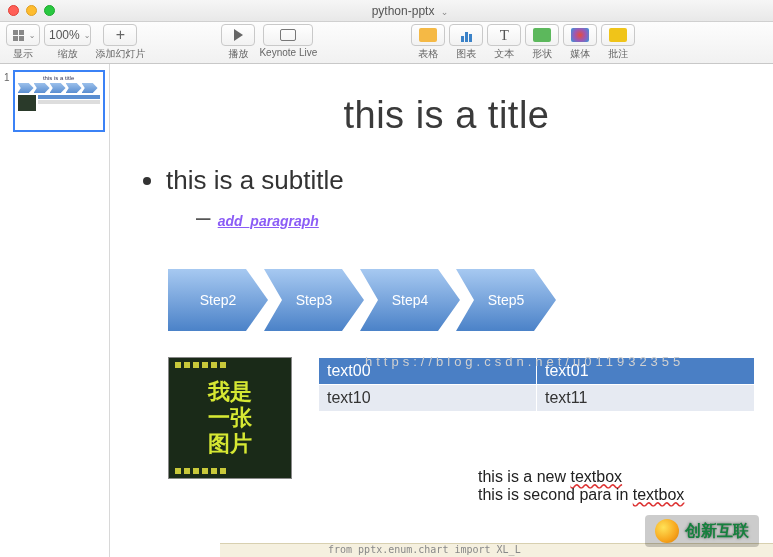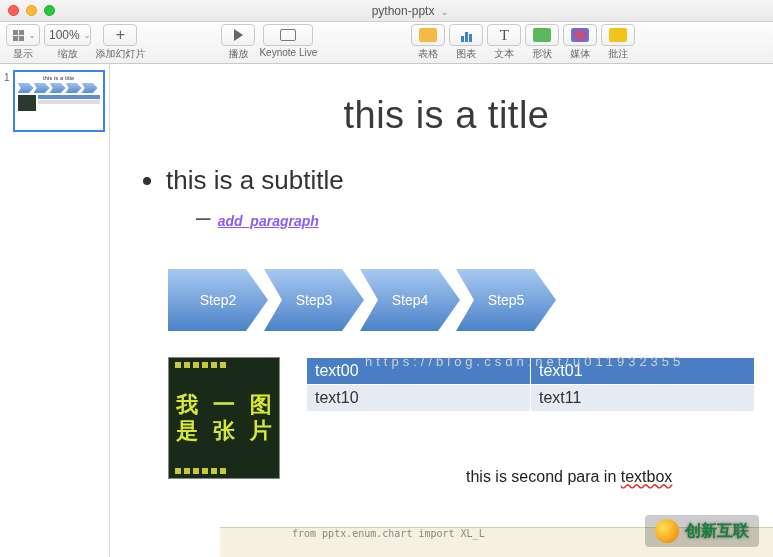--- a/index.html
+++ b/index.html
@@ -53,40 +53,40 @@
   .sublist li span{ font-size:14px; font-weight:bold; font-style:italic; text-decoration:underline; color:#8b5cf6;}
 
   
   .chevrons { display:flex; margin:36px 0 0 30px; }
   .chev-step { position:relative; width:100px; height:62px; background:linear-gradient(#a7c9f1,#4b82c8); clip-path: polygon(0 0,78% 0,100% 50%,78% 100%,0 100%,18% 50%); display:flex; align-items:center; justify-content:center; color:#fff; font-size:14px; margin-right:-4px;}
   .chev-step:first-child{ clip-path: polygon(0 0,78% 0,100% 50%,78% 100%,0 100%);}
   .watermark { position:absolute; left:255px; top:290px; color:#d0d0d0; font-size:13px; letter-spacing:4px; pointer-events:none;}
 
   
   .lower { display:flex; margin:26px 0 0 30px; gap:26px; align-items:flex-start;}
-  .pic { width:112px; height:122px; background:#1a2a18; border:1px solid #888; display:flex; flex-direction:row; align-items:center; justify-content:center; position:relative;}
+  .pic { width:124px; height:122px; background:#1a2a18; border:1px solid #888; display:flex; flex-direction:column; align-items:center; justify-content:center; position:relative;}
   .pic .band{ position:absolute; top:4px; left:6px; right:6px; height:6px; display:flex; gap:3px;}
   .pic .band span{ width:6px;height:6px;background:#c8c83a;}
   .pic .band2{ top:auto; bottom:4px;}
   .pic .cn { color:#d6e833; font-size:22px; font-weight:bold; line-height:26px; text-align:center;}
 
   .right-col { flex:1; display:flex; flex-direction:column;}
   .tbl { border-collapse:collapse; width:100%;}
   .tbl td{ border:1px solid #fff; padding:4px 8px; font-size:16px;}
   .tbl .hdr td{ background:#4a7fc5; color:#fff;}
   .tbl .row td{ background:#e6eaf2; color:#333;}
 
   .textbox { margin-top:56px; margin-left:160px; font-size:16px; color:#222;}
   .red-u { text-decoration: underline wavy #d33; text-decoration-skip-ink:none;}
 
   
   .wm-logo { position:absolute; right:14px; bottom:10px; display:flex; align-items:center; gap:6px; color:#15803d; font-size:16px; font-weight:bold; background:rgba(0,0,0,0.2); padding:4px 10px; border-radius:4px; text-shadow:0 0 3px rgba(0,0,0,0.5);}
   .wm-logo .disc{ width:24px;height:24px;border-radius:50%;background:radial-gradient(circle at 35% 35%, #ffe257, #f7a51c 60%, #d37a0a);}
 
-  .bottom-strip { position:absolute; bottom:0; left:110px; right:0; height:30px; background:#f5f0df; border-top:1px solid #d8d0b0; font-family:monospace; font-size:10px; color:#888; padding-left:72px; white-space:nowrap; overflow:hidden;}
+  .bottom-strip { position:absolute; bottom:0; left:110px; right:0; height:14px; background:#f5f0df; border-top:1px solid #d8d0b0; font-family:monospace; font-size:10px; color:#888; padding-left:108px; white-space:nowrap; overflow:hidden;}
 </style>
 </head>
 <body>
 
 <div class="titlebar">
   <div class="traffic">
     <div class="dot r"></div>
     <div class="dot y"></div>
     <div class="dot g"></div>
   </div>
@@ -291,20 +291,21 @@
             <td>text01</td>
           </tr>
           <tr class="row">
             <td>text10</td>
             <td>text11</td>
           </tr>
         </tbody>
           </table>
 
         <div class="textbox">
+          <div><span>this is a new </span><span class="red-u">textbox</span></div>
           <div><span>this is second para in </span><span class="red-u">textbox</span></div>
         </div>
       </div>
     </div>
 
     <div class="bottom-strip">from pptx.enum.chart import XL_L</div>
   </div>
 </div>
 
 <div class="wm-logo">

